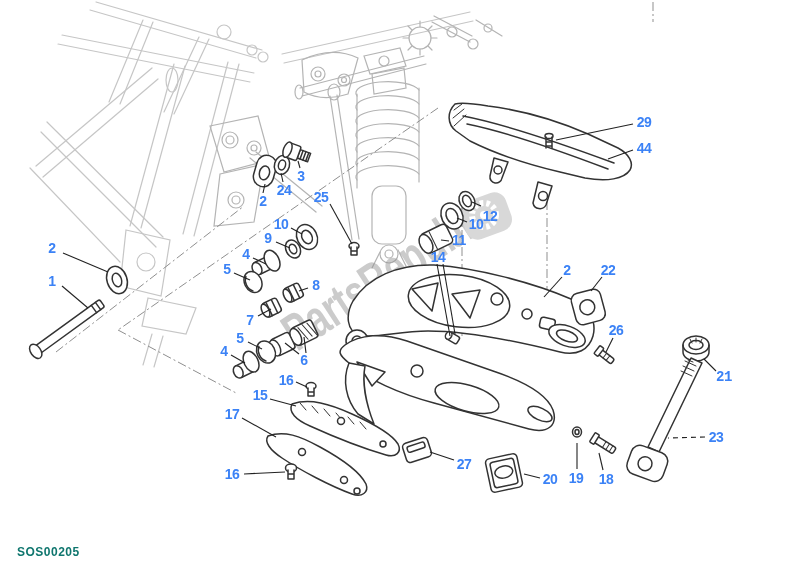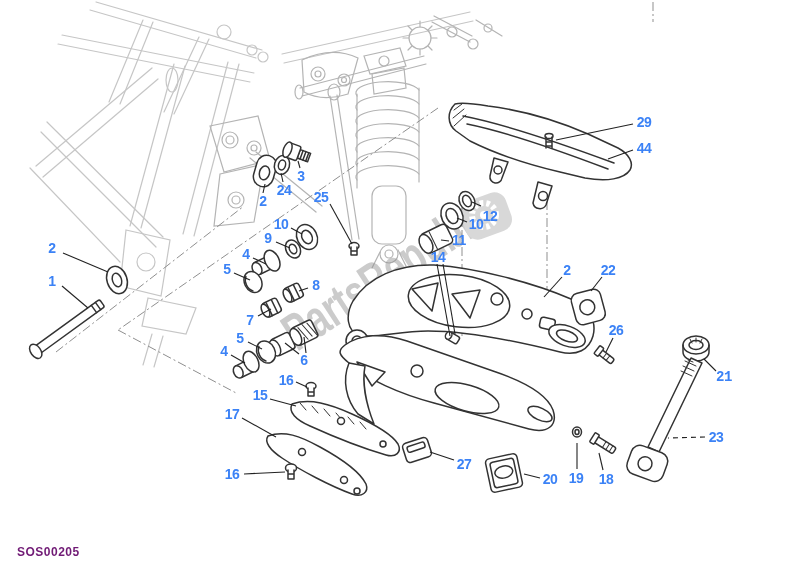--- a/index.html
+++ b/index.html
@@ -3,21 +3,21 @@
 <meta charset="utf-8">
 <style>
   html,body{margin:0;padding:0;background:#fff;}
   #stage{position:relative;width:800px;height:564px;background:#fff;overflow:hidden;
          font-family:"Liberation Sans",sans-serif;}
   #drawing{position:absolute;left:0;top:0;}
   .callout{position:absolute;transform:translate(-50%,-50%);
            font:bold 14px "Liberation Sans",sans-serif;color:#3b82f6;
            letter-spacing:-0.5px;white-space:nowrap;}
   #footer-code{position:absolute;left:17px;top:545px;
-               font:bold 12px "Liberation Sans",sans-serif;color:#701a75;
+               font:bold 12px "Liberation Sans",sans-serif;color:#0f766e;
                letter-spacing:0.5px;}
 </style>
 </head>
 <body>
 
 <div id="stage">
 
 <svg id="drawing" width="800" height="564" viewBox="0 0 800 564" xmlns="http://www.w3.org/2000/svg">
 
   <g stroke="#c6c6c6" stroke-width="1.2" fill="none" stroke-linecap="round">

